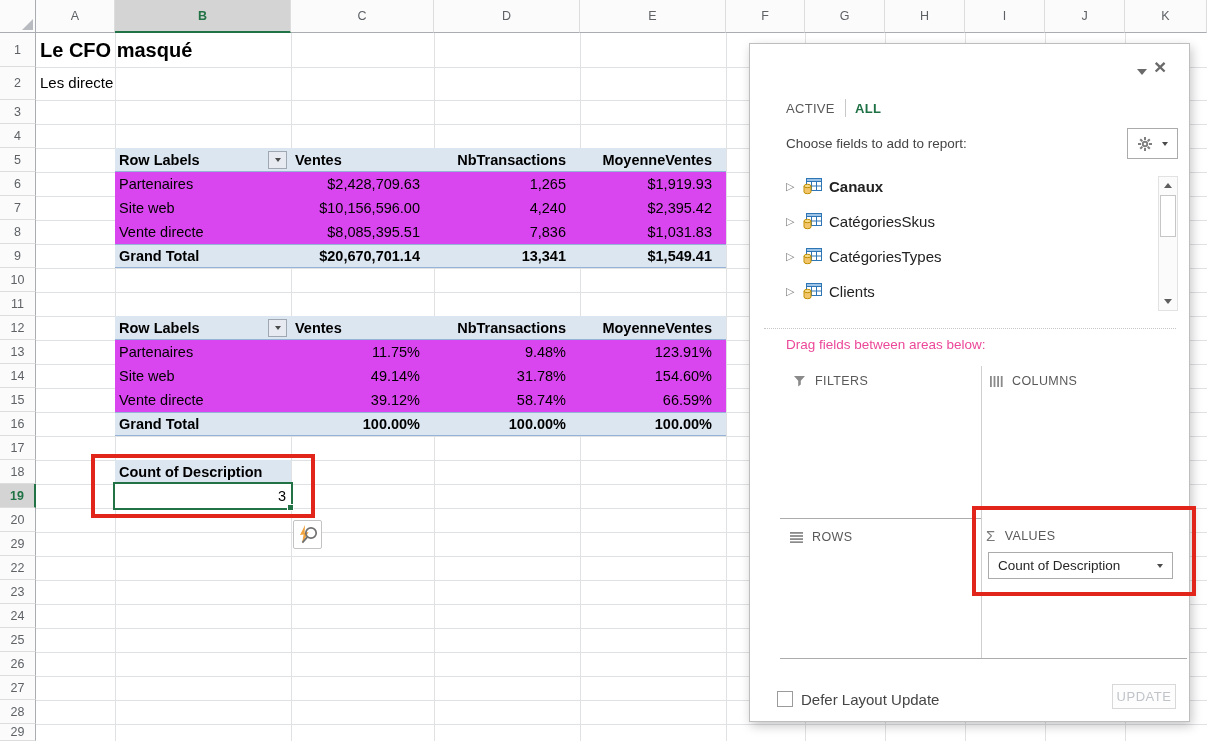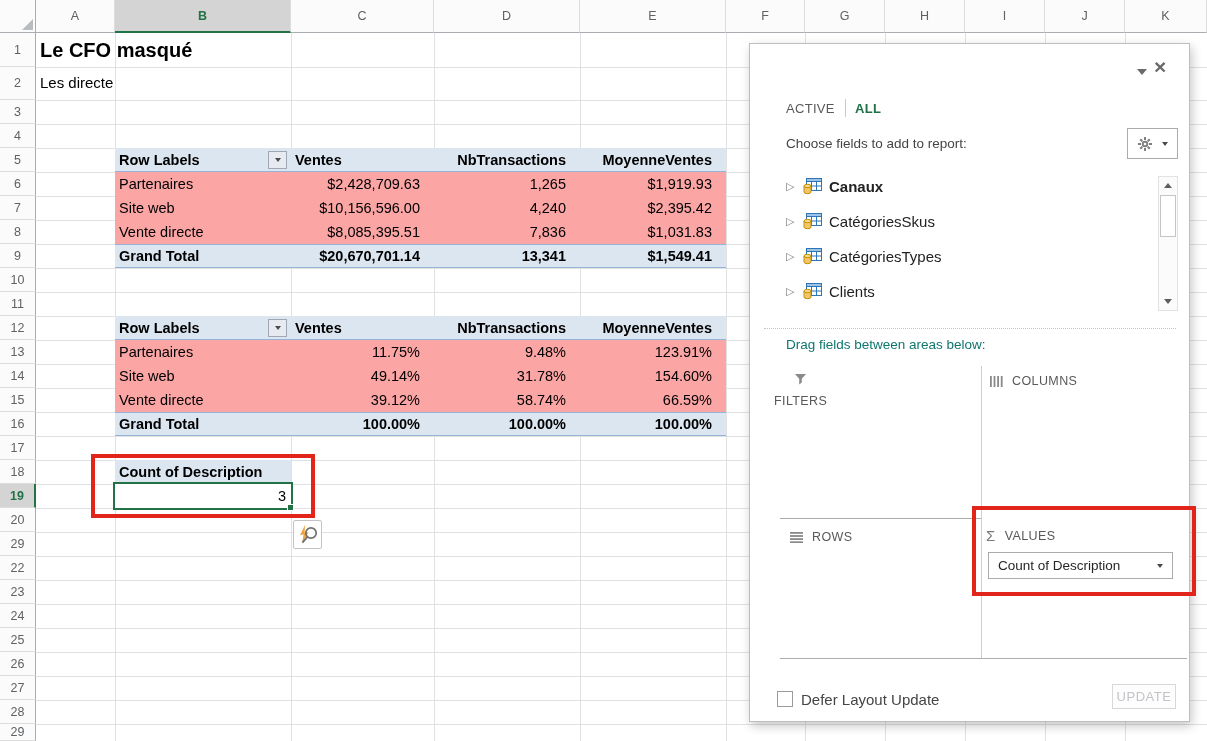--- a/index.html
+++ b/index.html
@@ -20,21 +20,21 @@
             font-size:12.5px; display:flex; align-items:center; justify-content:center;
             border-bottom:1px solid #DDDDDE; border-right:1px solid #A9ADB2; z-index:1; }
   .row-h.sel { background:#D4D4D4; color:#217346; font-weight:bold; border-right:2px solid #217346; }
   .gl-v { position:absolute; top:33px; height:708px; width:1px; background:#E0E1E3; z-index:0; }
   .gl-h { position:absolute; left:36px; width:1171px; height:1px; background:#E0E1E3; z-index:0; }
 
   
   .sheet-title { position:absolute; left:40px; top:39px; font-size:20px; font-weight:bold; color:#000; z-index:1; white-space:nowrap; }
   .sheet-subtitle { position:absolute; left:40px; top:74px; font-size:15px; color:#000; z-index:1; white-space:nowrap; }
 
-  .pivot { position:absolute; background:#fca5a5; z-index:2; font-size:14.5px; color:#000; }
+  .pivot { position:absolute; background:#d946ef; z-index:2; font-size:14.5px; color:#000; }
   .prow { display:flex; height:24px; }
   .phead, .ptotal { background:#DCE6F1; font-weight:bold; }
   .phead { border-bottom:1px solid #95B3D7; }
   .ptotal { border-top:1px solid #95B3D7; border-bottom:1px solid #95B3D7; }
   .pc { display:flex; align-items:center; padding:0 4px; overflow:hidden; white-space:nowrap; }
   .pc.num { justify-content:flex-end; padding-right:14px; }
   .dd-btn { margin-left:auto; width:19px; height:18px; background:#E7EBF1; border:1px solid #9FA8B2;
             display:flex; align-items:center; justify-content:center; }
   .tri-down { width:0; height:0; border-left:5px solid transparent; border-right:5px solid transparent;
             border-top:6px solid #6A6A6A; display:inline-block; }
@@ -72,26 +72,26 @@
   .field-list { left:30px; top:125px; width:374px; height:142px; }
   .field-item { position:relative; height:35px; display:flex; align-items:center; padding-left:6px; font-size:15px; color:#222; }
   .field-item .expand { width:17px; color:#767676; font-size:11px; }
   .field-item svg { margin-right:7px; flex:none; }
   .field-item.bold .fname { font-weight:bold; }
   .sbar { left:408px; top:132px; width:20px; height:135px; border:1px solid #E2E2E2; background:#FBFBFB; }
   .sb-up, .sb-down { position:absolute; left:0; right:0; height:17px; display:flex; align-items:center; justify-content:center; }
   .sb-up { top:0; } .sb-down { bottom:0; }
   .sb-thumb { position:absolute; top:18px; left:1px; right:1px; height:42px; background:#fff; border:1px solid #C6C6C6; }
   .dotted-sep { left:14px; top:284px; width:412px; height:0; border-top:1px dotted #C6C6C6; }
-  .drag-label { left:36px; top:293px; font-size:13.5px; color:#0f766e; }
+  .drag-label { left:36px; top:293px; font-size:13.5px; color:#ec4899; }
   .vdiv { left:231px; top:322px; width:1px; height:292px; background:#CFCFCF; }
   .hdiv-mid { left:30px; top:474px; width:201px; height:1px; background:#ACACAC; }
   .hdiv-bot { left:30px; top:614px; width:407px; height:1px; background:#ACACAC; }
   .area-label { font-size:12.5px; color:#595959; letter-spacing:.4px; display:flex; align-items:center; gap:9px; }
-  .al-filters { left:24px; top:330px;flex-direction:column; } .al-columns { left:240px; top:330px; }
+  .al-filters { left:44px; top:330px; } .al-columns { left:240px; top:330px; }
   .al-rows { left:40px; top:486px; } .al-values { left:236px; top:483px; }
   .sigma { font-size:15px; color:#7A7A7A; }
   .values-pill { left:238px; top:508px; width:185px; height:27px; border:1px solid #ABABAB; background:#fff;
               display:flex; align-items:center; justify-content:space-between; padding:0 9px;
               font-size:13.5px; color:#262626; }
   .defer-cb { left:27px; top:647px; width:16px; height:16px; border:1px solid #9B9B9B; background:#fff; }
   .defer-label { left:51px; top:647px; font-size:15px; color:#454545; }
   .update-btn { left:362px; top:640px; width:64px; height:25px; border:1px solid #D8D8D8; background:#FDFDFD;
               color:#C0C4C8; font-size:13px; letter-spacing:.5px; display:flex; align-items:center; justify-content:center;
               font-family:inherit; }

